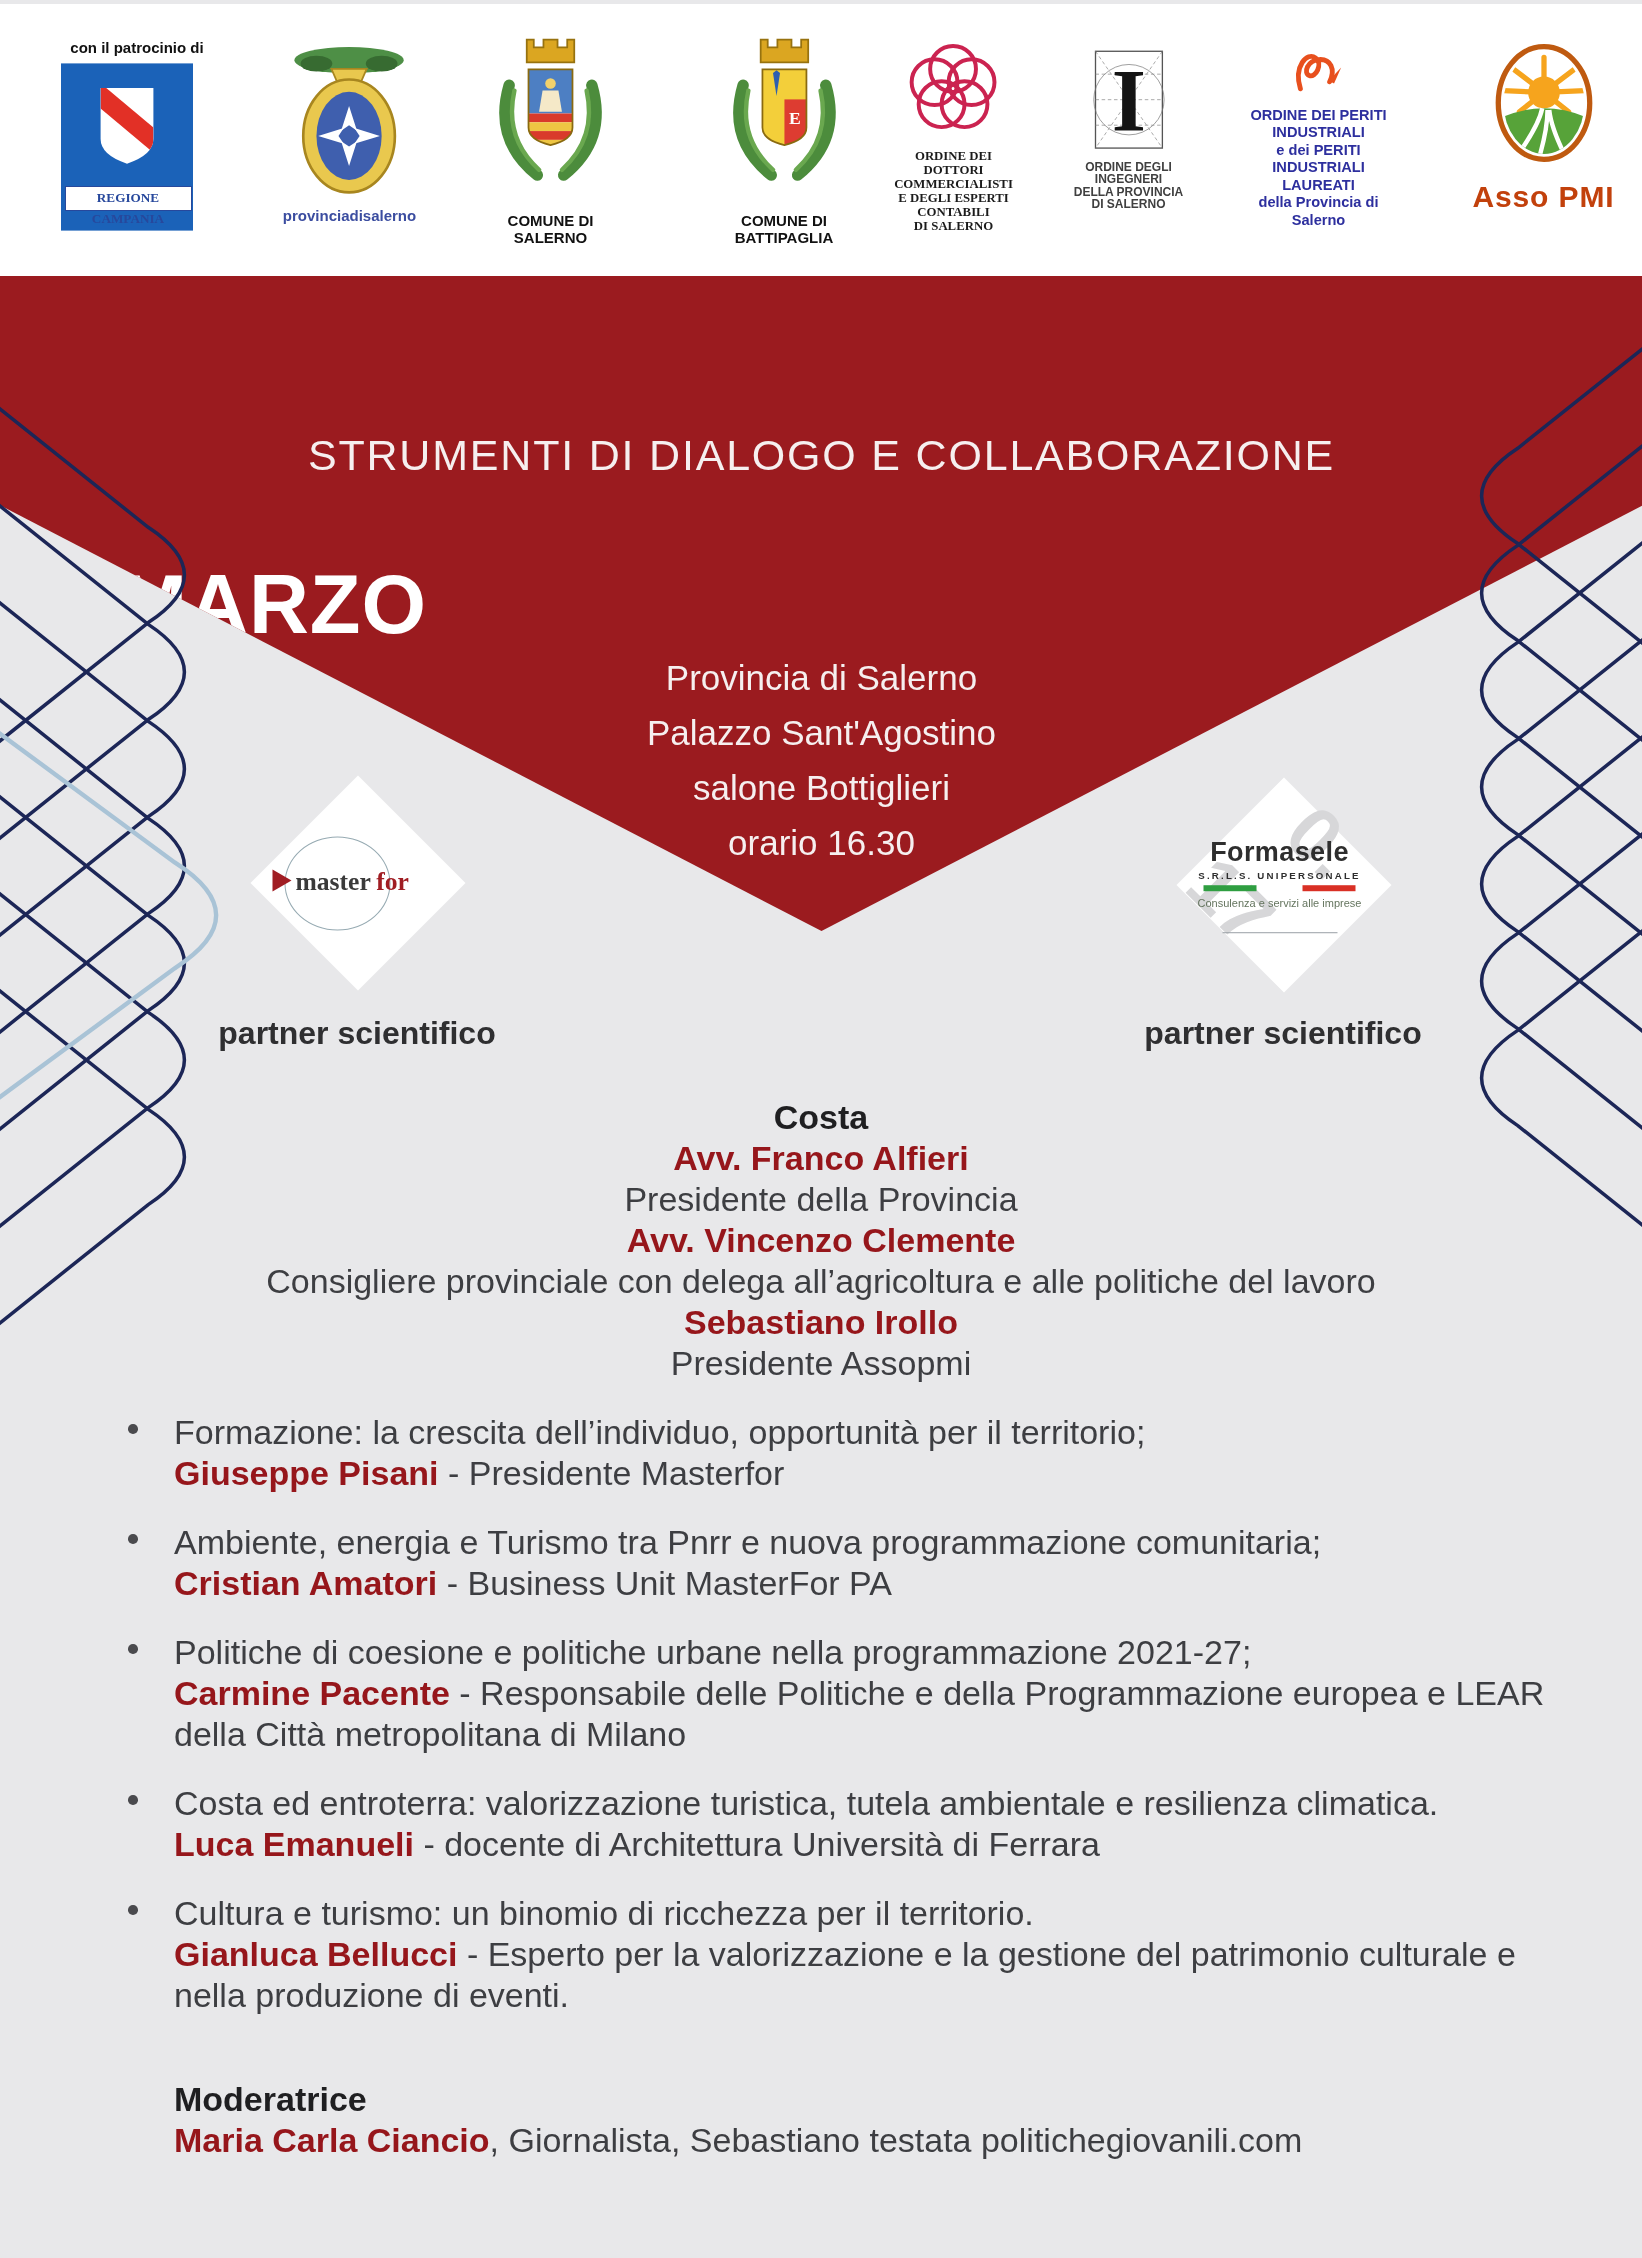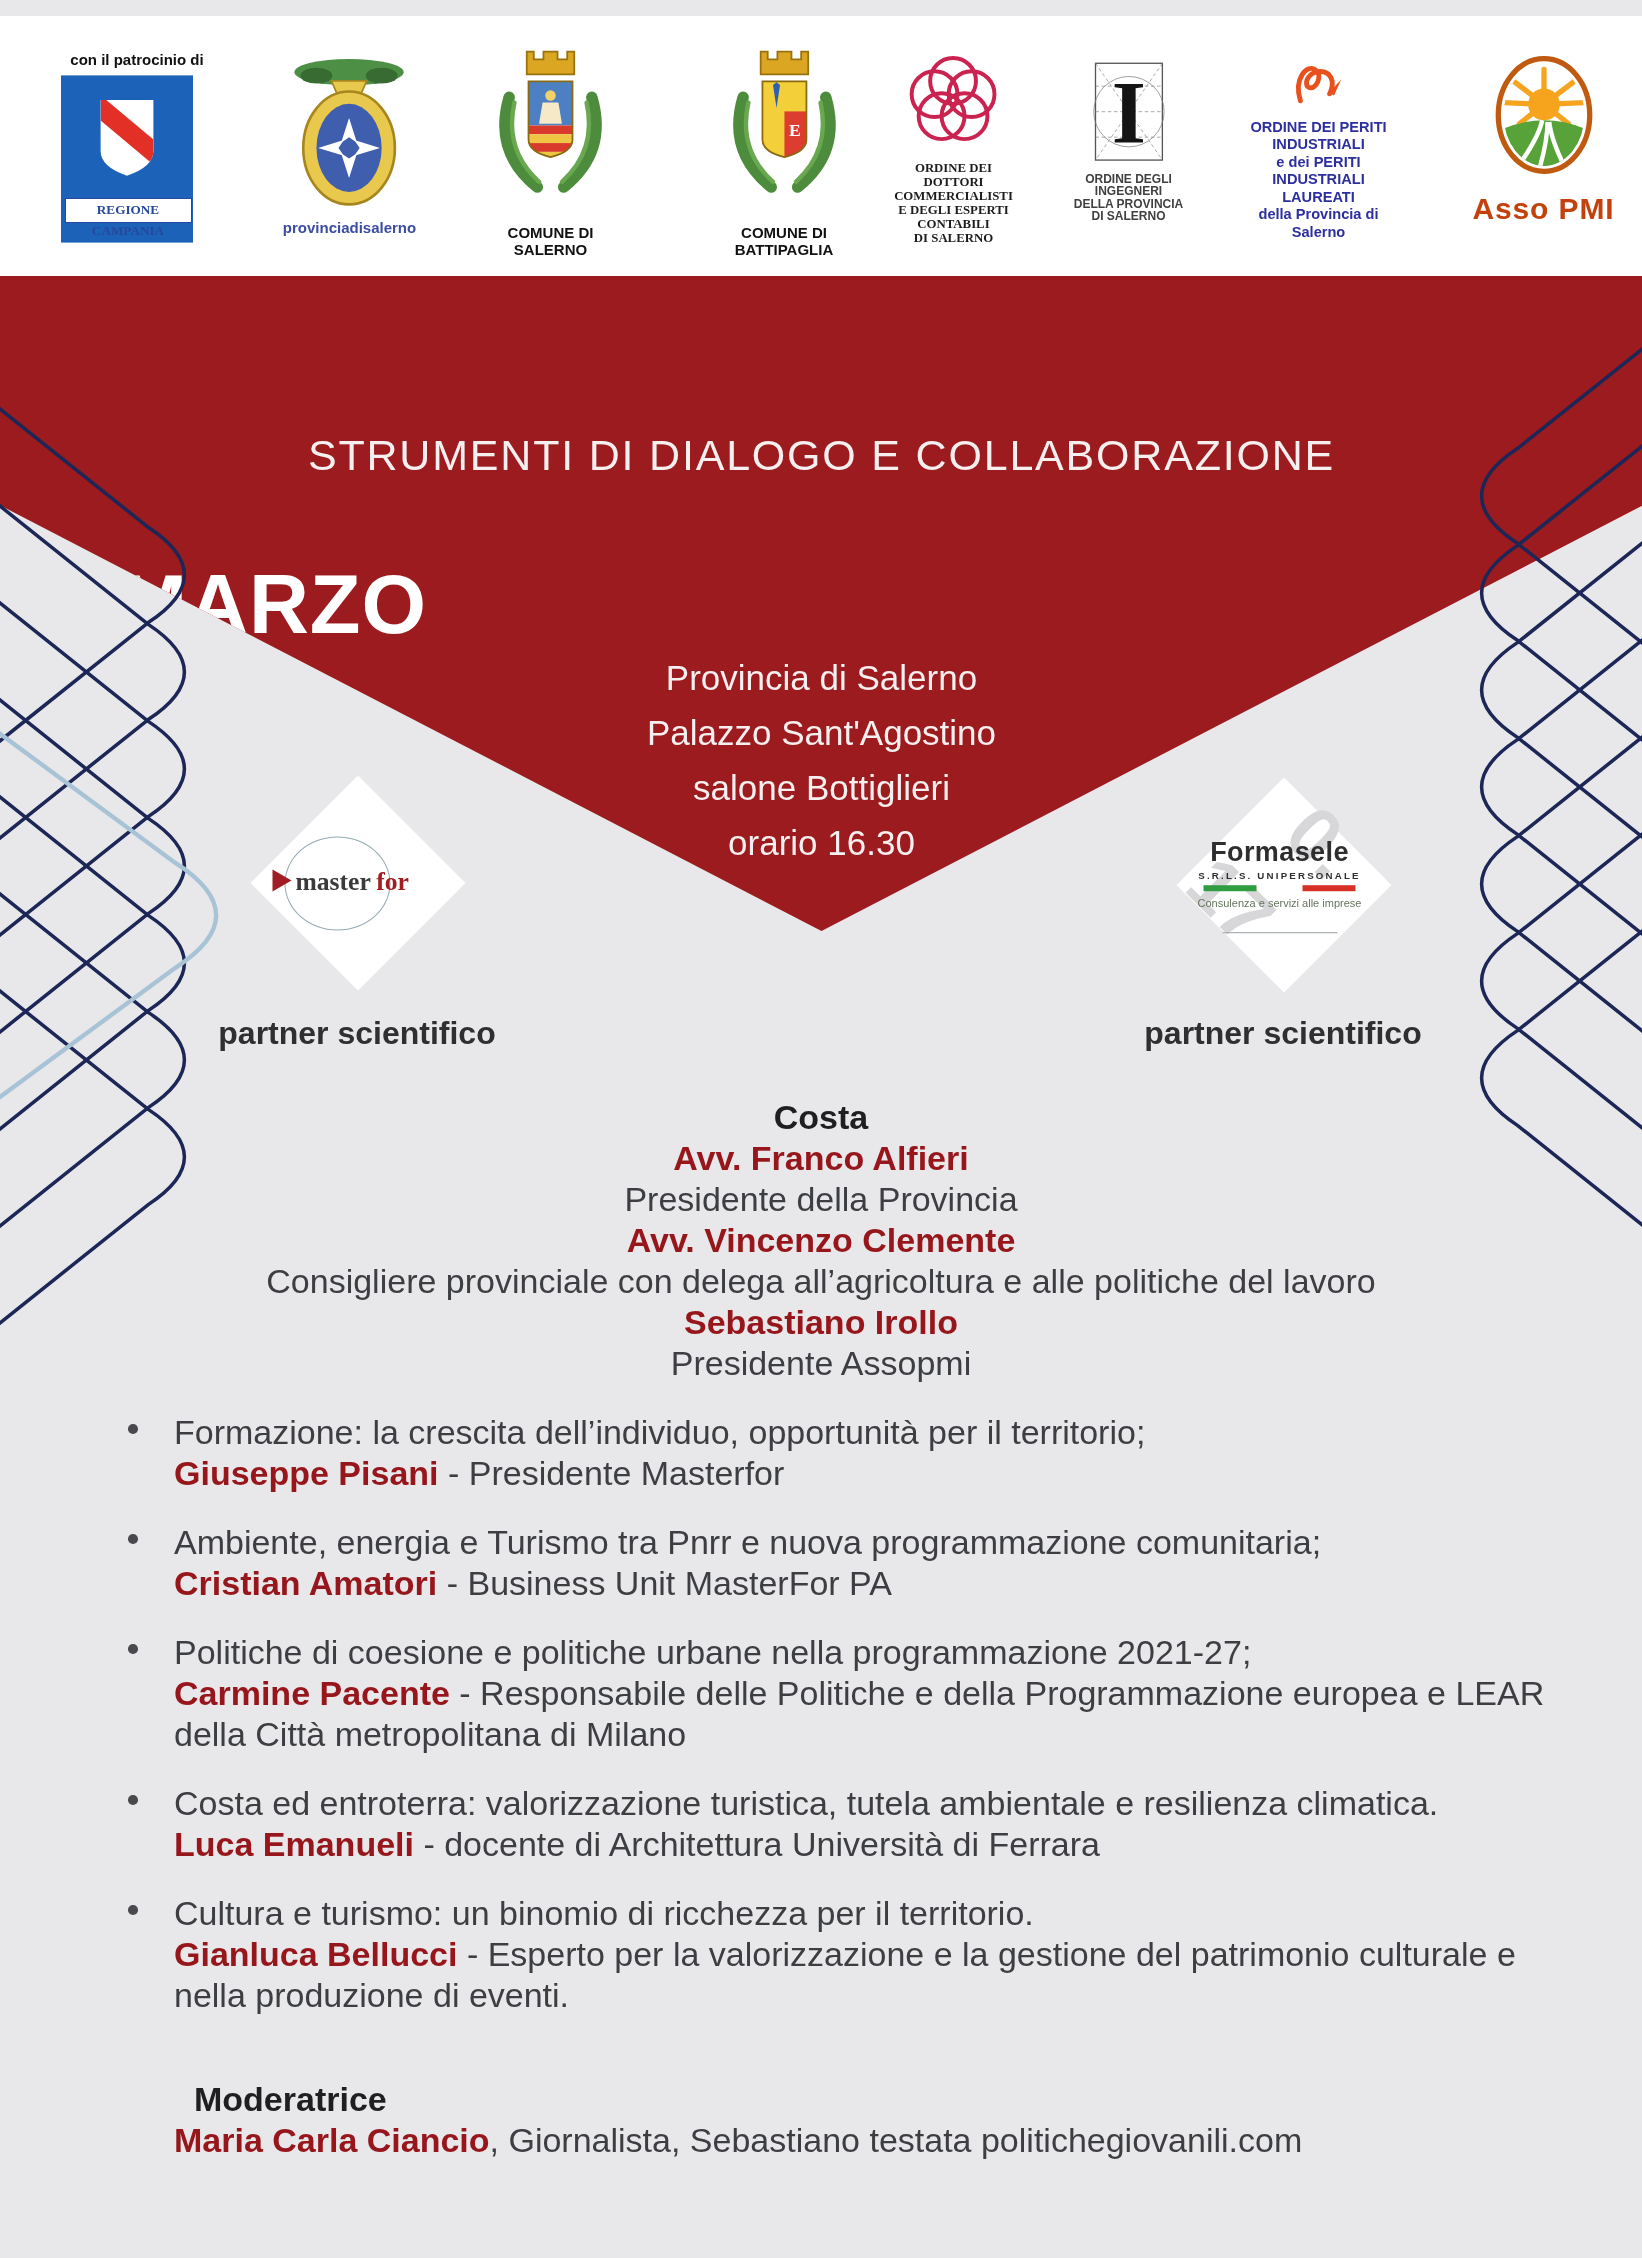--- a/index.html
+++ b/index.html
@@ -1,19 +1,19 @@
 <!DOCTYPE html>
 <html style="font-size:14px"><head>
 <meta charset="utf-8">
 <style>
   html,body{margin:0;padding:0;background:#fff;}
   .poster{position:relative;width:1643px;height:2258px;background:#e8e8ea;overflow:hidden;
           font-family:"Liberation Sans",sans-serif;}
   
-  .top-band{position:absolute;left:0;top:16px;width:1643px;height:276px;background:#ffffff;}
+  .top-band{position:absolute;left:0;top:4px;width:1643px;height:276px;background:#ffffff;}
   .logo{position:absolute;text-align:center;}
   .cap{white-space:pre-line;font-weight:bold;}
   .patrocinio{position:absolute;left:49px;top:35px;width:176px;font-size:15px;font-weight:bold;color:#111;text-align:center;}
   .lg-regione{left:61px;top:59px;width:132px;}
   .regione-band{position:absolute;left:3.5px;top:123px;width:125px;height:23px;background:#fff;border:0.9px solid #27489c;
     font-family:"Liberation Serif",serif;font-weight:bold;color:#27489c;font-size:13.2px;line-height:21px;}
   .lg-provincia{left:281px;top:35px;width:137px;}
   .cap-provincia{color:#3b4da0;font-size:15px;margin-top:1.8px;}
   .lg-salerno{left:479px;top:25px;width:143px;}
   .lg-battipaglia{left:711px;top:25px;width:146px;}
@@ -65,21 +65,21 @@
   .pl-right{left:1142px;}
   
   .saluti{position:absolute;left:71px;top:1097px;width:1500px;text-align:center;font-size:34px;line-height:41px;color:#3d3e42;}
   .saluti .head{font-weight:bold;color:#1f1f21;}
   .red-name{color:#96161b;font-weight:bold;}
   
   .program{position:absolute;left:128px;top:1412px;width:1464px;font-size:34px;line-height:41px;color:#3d3e42;}
   .pitem{position:relative;padding-left:46px;margin-bottom:28px;}
   .pitem .bullet{position:absolute;left:0;top:12.4px;width:9.7px;height:9.7px;border-radius:50%;background:#4a4a4e;}
   .moderator{position:absolute;left:174px;top:2079px;width:1412px;font-size:34px;line-height:41px;color:#3d3e42;}
-  .moderator .head{font-weight:bold;color:#1f1f21;margin-left:20px;}
+  .moderator .head{font-weight:bold;color:#1f1f21;}
 </style>
 </head>
 <body>
 
 <div class="poster">
 
   <div class="top-band">
     <div class="patrocinio">con il patrocinio di</div>
 
     <div class="logo lg-regione">

